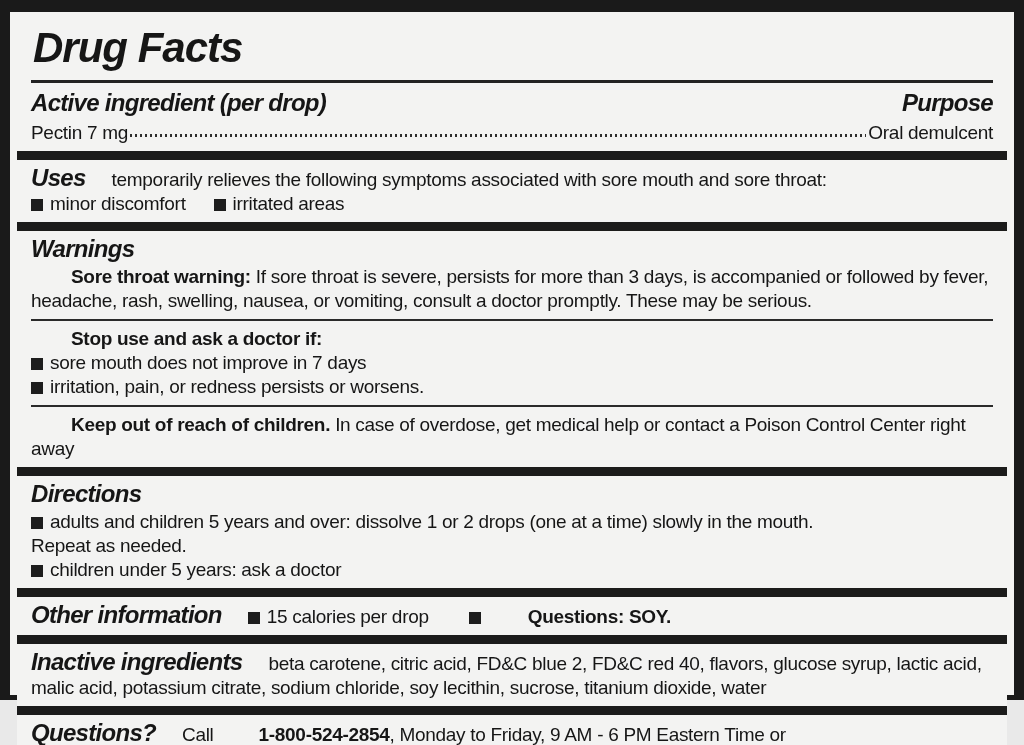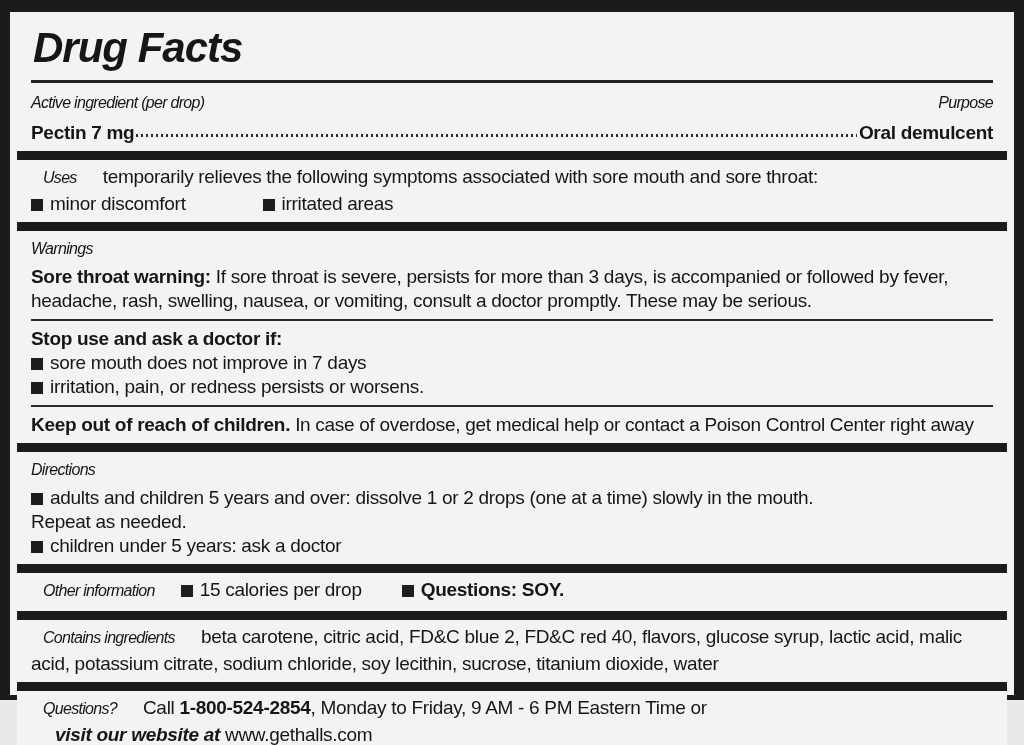--- a/index.html
+++ b/index.html
@@ -41,61 +41,60 @@
     font-style: italic;
     font-weight: bold;
     letter-spacing: -1px;
     padding: 6px 0 10px 2px;
     line-height: 44px;
   }
   .title-rule { border: none; border-top: 3px solid #222; margin: 0 0 6px 0; }
   .thin-rule { border: none; border-top: 2px solid #2a2a2a; margin: 6px 0; }
 
   .h2 {
-    font-size: 16px;
+    font-size: 24px;
     font-style: italic;
-    font-weight: normal;
+    font-weight: bold;
     letter-spacing: -0.7px;
     line-height: 28px;
   }
-  .h2.inline { display: inline; margin-right: 26px; margin-left: 12px; }
+  .h2.inline { display: inline; margin-right: 26px; }
   .row-between {
     display: flex;
     justify-content: space-between;
     align-items: baseline;
   }
   .leader-row {
     display: flex;
     align-items: baseline;
     margin-top: 2px;
-    font-weight: bold;
   }
   .leader {
     flex: 1 1 auto;
     height: 20px;
     margin: 0 2px;
     background-image: repeating-linear-gradient(to right, #2d2d2d 0 2px, transparent 2px 5px);
     background-size: 100% 3px;
     background-repeat: no-repeat;
     background-position: 0 15px;
   }
-  .bold { font-weight: bold; }
+  .bold { font-weight: bold; margin-left: 40px; }
   .bolditalic { font-weight: bold; font-style: italic; margin-left: 24px; }
 
   .bullet {
     display: inline-block;
     width: 12px; height: 12px;
     background: #1d1d1d;
     margin-right: 7px;
     vertical-align: baseline;
     position: relative;
     top: 1px;
   }
   .bullet-line { display: block; }
-  .bullet-inline-gap { margin-right: 72px; }
+  .bullet-inline-gap { margin-right: 23px; }
   .inline-gap-sm { margin-right: 40px; }
 
   .warn-head-pad { padding-bottom: 2px; }
 </style>
 </head>
 <body>
 
 <div class="label-frame">
   <div class="label-inner">
 
@@ -153,21 +152,21 @@
 
     <div class="bar"></div>
 
     <div class="section">
       <span class="h2 inline">Other information</span><span class="inline-gap-sm"><span class="bullet"></span><span>15 calories per drop</span></span><span><span class="bullet"></span><span class="bold">Questions: SOY.</span></span>
     </div>
 
     <div class="bar"></div>
 
     <div class="section">
-      <span class="h2 inline">Contains ingredients</span><span>beta carotene, citric acid, FD&amp;C blue 2, FD&amp;C red 40, flavors, glucose syrup, lactic acid, malic acid, potassium citrate, sodium chloride, soy lecithin, sucrose, titanium dioxide, water</span>
+      <span class="h2 inline">Inactive ingredients</span><span>beta carotene, citric acid, FD&amp;C blue 2, FD&amp;C red 40, flavors, glucose syrup, lactic acid, malic acid, potassium citrate, sodium chloride, soy lecithin, sucrose, titanium dioxide, water</span>
     </div>
 
     <div class="bar"></div>
 
     <div class="section grow">
       <div>
         <span class="h2 inline">Questions?</span><span>Call </span><span class="bold">1-800-524-2854</span><span>, Monday to Friday, 9 AM - 6 PM Eastern Time or</span>
       </div>
       <div>
         <span class="bolditalic">visit our website at</span><span> www.gethalls.com</span>

